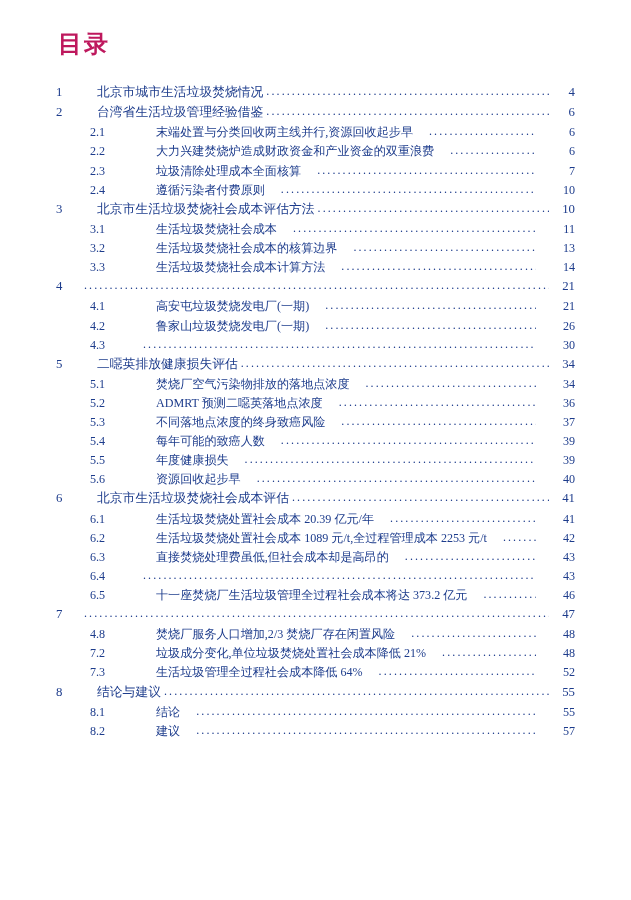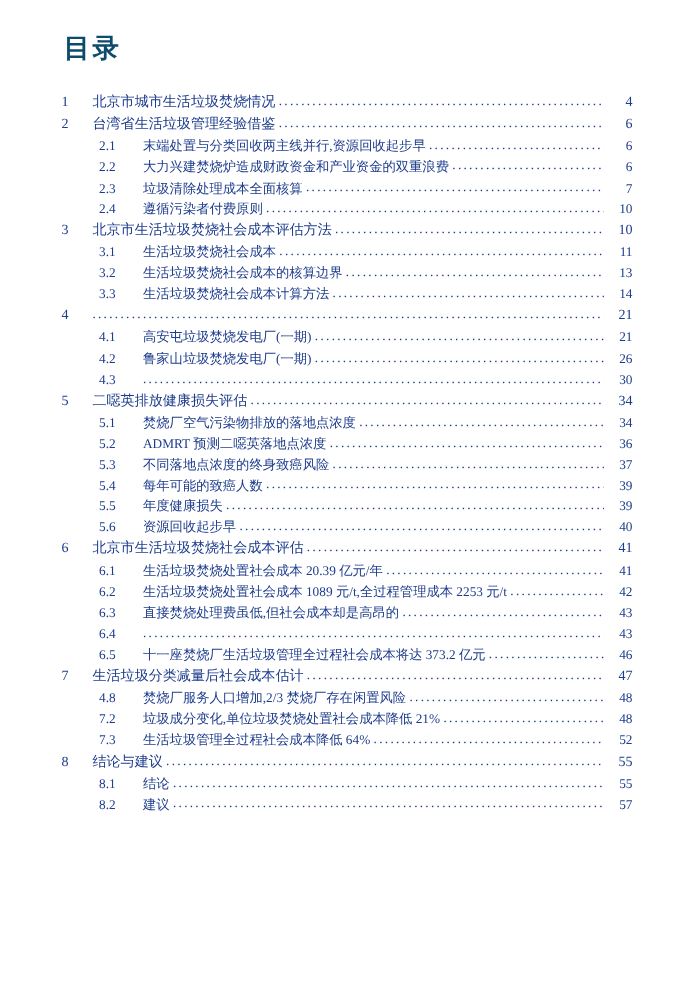--- a/index.html
+++ b/index.html
@@ -19,21 +19,21 @@
     position: relative;
     width: 631px;
     height: 900px;
     box-sizing: border-box;
     padding: 28px 56px 0 56px;
   }
   .toc-title {
     font-size: 24px;
     font-weight: bold;
     letter-spacing: 2px;
-    color: #0c4a6e;
+    color: #be185d;
     margin: 0 0 26px 2px;
     font-family: "Liberation Serif", "DejaVu Serif", serif;
   }
   .toc-list {
     margin: 0;
     padding: 0;
     list-style: none;
   }
   .toc-entry {
     display: flex;
@@ -44,36 +44,38 @@
     margin-bottom: 7.2px;
     white-space: nowrap;
   }
   .toc-entry.level-1 {
     font-size: 12.8px;
     margin-bottom: 7.4px;
   }
   .toc-entry.level-2 {
     font-size: 12.1px;
     margin-bottom: 7.0px;
+    gap: 13px;
   }
   .num {
     flex: 0 0 auto;
     text-align: left;
   }
   .level-1 .num {
     width: 28px;
     margin-left: 0px;
   }
   .level-2 .num {
     width: 40px;
     margin-left: 34px;
   }
   .label {
     flex: 0 0 auto;
     padding-right: 3px;
+    margin-left: 13px;
   }
   .dots {
     flex: 1 1 auto;
     overflow: hidden;
     white-space: nowrap;
     letter-spacing: 2.1px;
     font-size: 12px;
     color: #1d3c8c;
     transform: translateY(-1px);
   }
@@ -244,21 +246,20 @@
         <span class="pagenum">43</span>
       </li>
       <li class="toc-entry level-2">
         <span class="num">6.5</span>
         <span class="label">十一座焚烧厂生活垃圾管理全过程社会成本将达 373.2 亿元</span>
         <span class="dots">........................................................................................................................................................................................................</span>
         <span class="pagenum">46</span>
       </li>
       <li class="toc-entry level-1">
         <span class="num">7</span>
-        <span class="label">生活垃圾分类减量后社会成本估计</span>
         <span class="dots">........................................................................................................................................................................................................</span>
         <span class="pagenum">47</span>
       </li>
       <li class="toc-entry level-2">
         <span class="num">4.8</span>
         <span class="label">焚烧厂服务人口增加,2/3 焚烧厂存在闲置风险</span>
         <span class="dots">........................................................................................................................................................................................................</span>
         <span class="pagenum">48</span>
       </li>
       <li class="toc-entry level-2">

